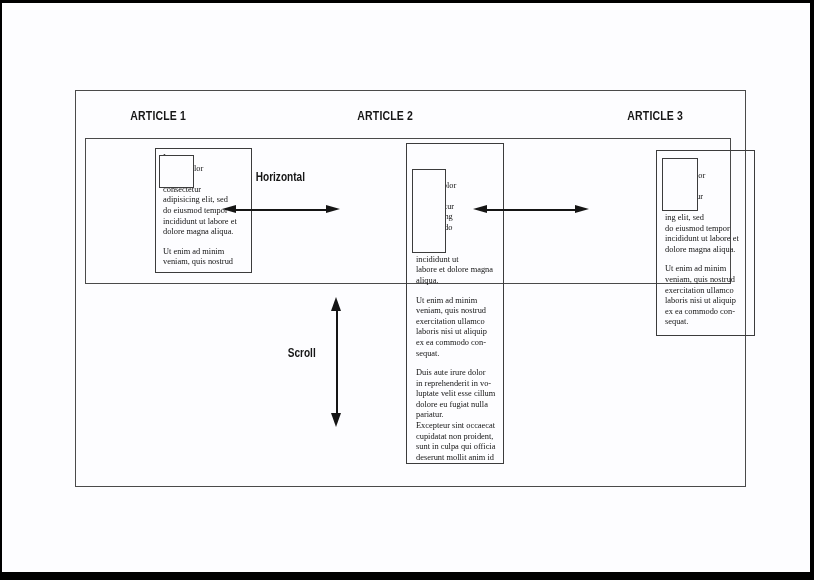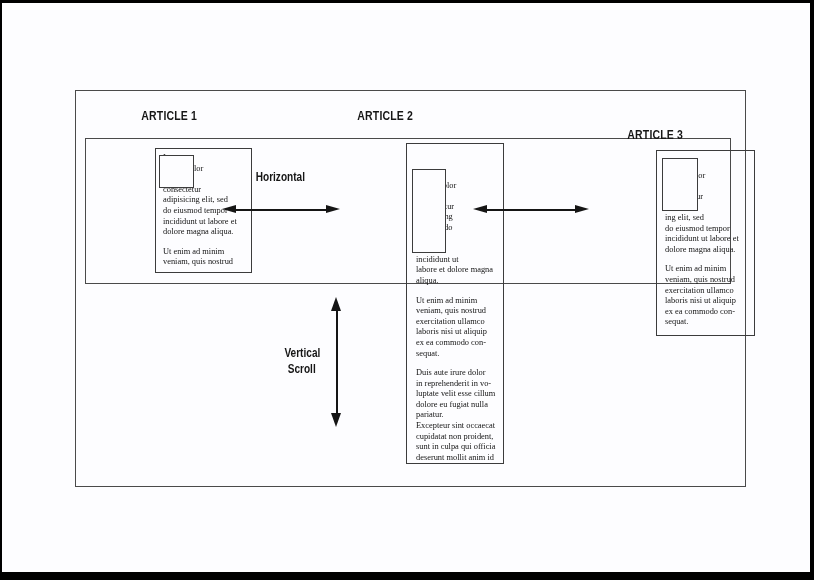--- a/index.html
+++ b/index.html
@@ -69,27 +69,27 @@
 </style>
 </head>
 <body>
 
 <div class="page">
 
   <div class="abs outer-frame"></div>
 
   <div class="abs viewport-band"></div>
 
-  <div class="abs article-heading" style="left:102px;">
+  <div class="abs article-heading" style="left:91px;">
     <span class="condensed">ARTICLE 1</span>
   </div>
   <div class="abs article-heading" style="left:318px;">
     <span class="condensed">ARTICLE 2</span>
   </div>
-  <div class="abs article-heading" style="left:588px;margin-top:19px;">
+  <div class="abs article-heading" style="left:588px;">
     <span class="condensed">ARTICLE 3</span>
   </div>
 
   <div class="abs article-box" style="left:105px;top:145px;width:97px;height:125px;padding:4px 4px 0 7px;">
     <div class="para">Lorem
 ipsum dolor
 sit amet,
 consectetur
 adipisicing elit, sed
 do eiusmod tempor
@@ -158,21 +158,20 @@
     <span class="shaft"></span>
     <span class="head right"></span>
   </div>
   <div class="abs h-arrow" style="left:471px;top:202px;width:116px;">
     <span class="head left"></span>
     <span class="shaft"></span>
     <span class="head right"></span>
   </div>
 
   <div class="abs gesture-label" style="left:235px;top:342px;">
-    <div><span class="condensed">Vertical</span></div>
     <div><span class="condensed">Scroll</span></div>
   </div>
 
   <div class="abs v-arrow" style="left:329px;top:294px;height:130px;">
     <span class="head top"></span>
     <span class="shaft"></span>
     <span class="head bottom"></span>
   </div>
 
 </div>

